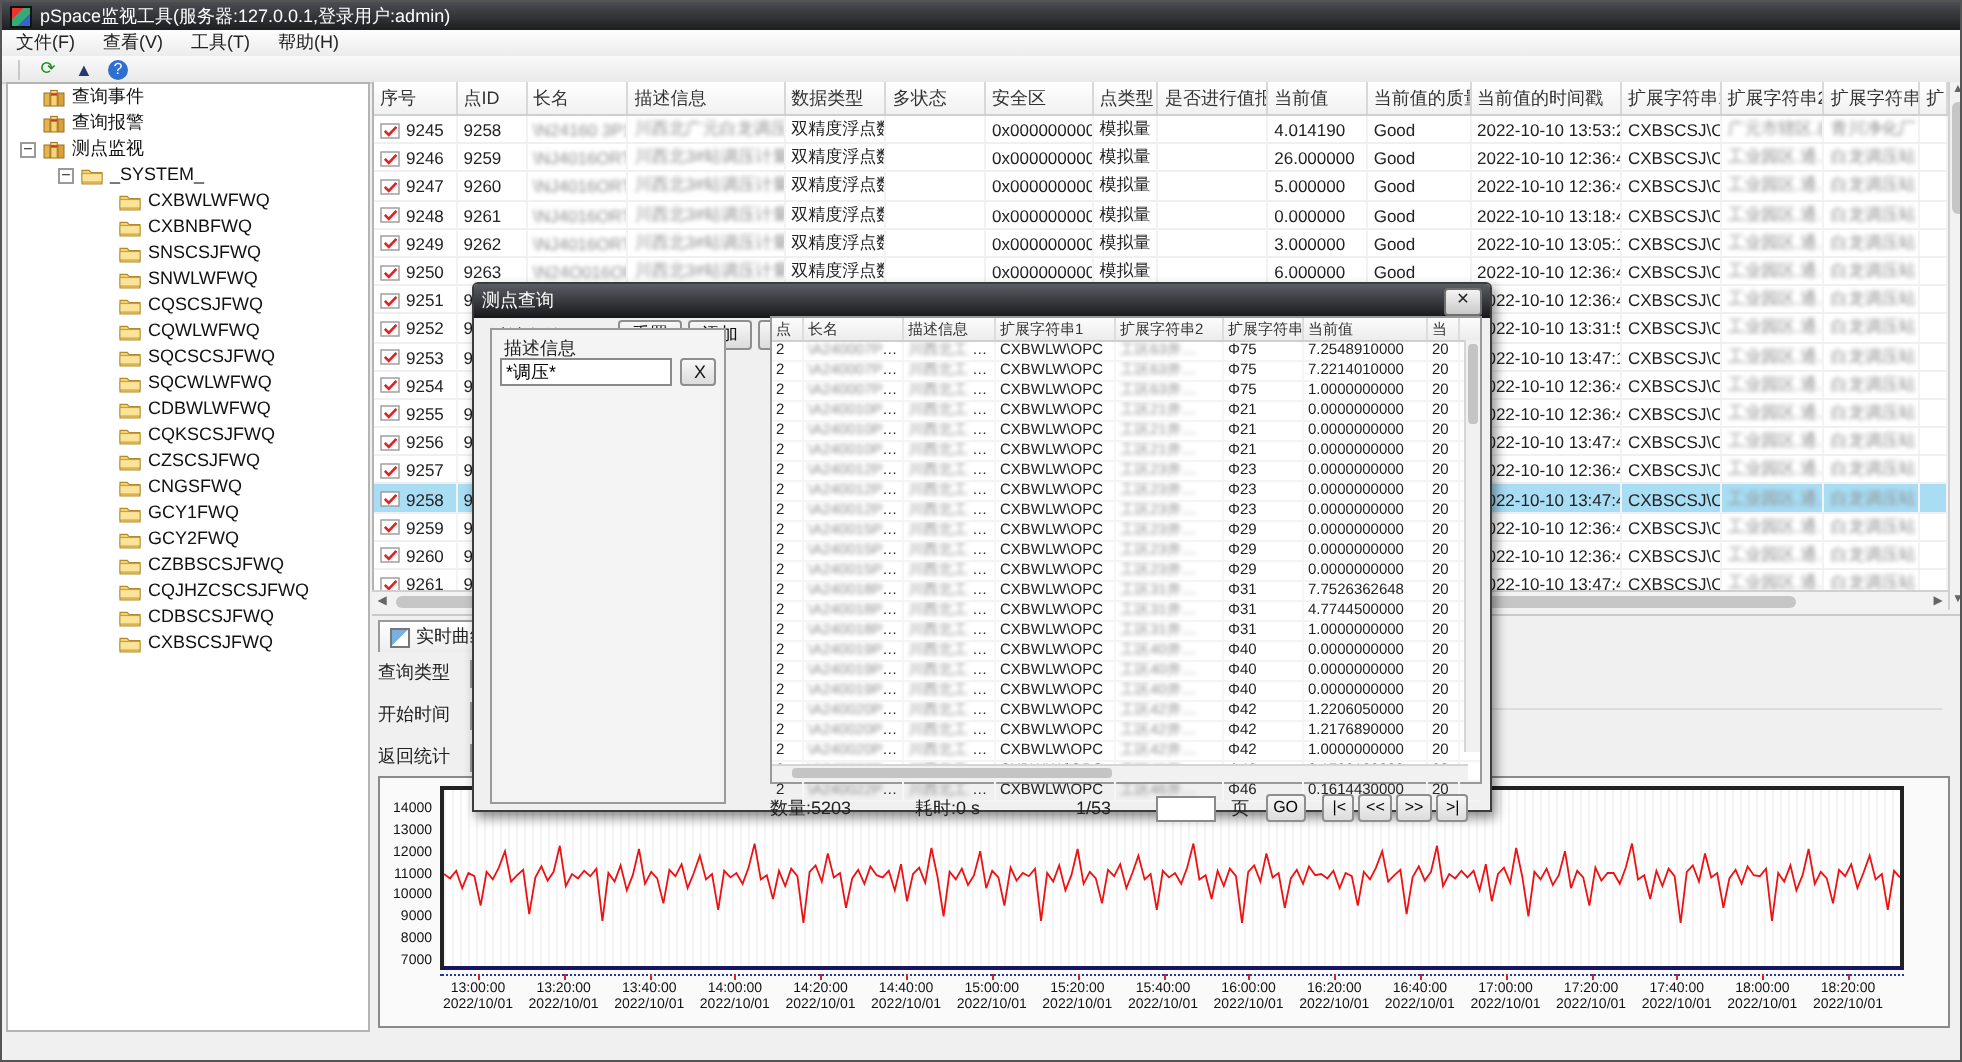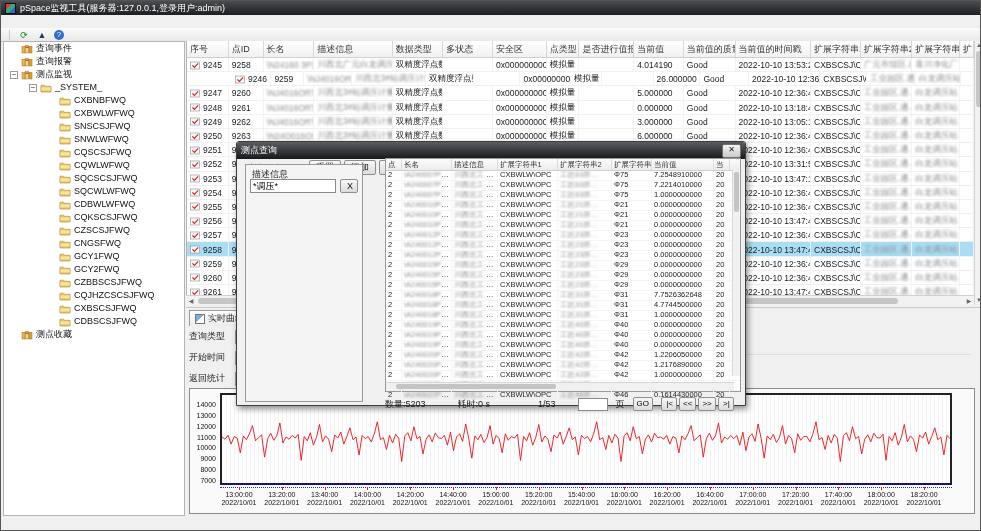--- a/index.html
+++ b/index.html
@@ -108,20 +108,26 @@
 </head>
 <body>
 
 <div id="app">
 
   <div class="titlebar">
     <span class="appicon"></span>
     <span>pSpace监视工具(服务器:127.0.0.1,登录用户:admin)</span>
   </div>
 
+  <div class="menubar" id="menubar">
+      <div class="menu-item">文件(F)</div>
+      <div class="menu-item">查看(V)</div>
+      <div class="menu-item">工具(T)</div>
+      <div class="menu-item">帮助(H)</div>
+    </div>
 
   <div class="toolbar">
     <span class="tb-sep"></span>
     <span class="tb-icon" style="color:#1c8a1c;">⟳</span>
     <span class="tb-icon" style="color:#253a6e;">▲</span>
     <span class="tb-icon" style="background:#2f6fd0;color:#fff;border-radius:50%;width:10px;height:10px;font-size:8px;">?</span>
   </div>
 
   <div class="sidebar" id="tree">
       <div class="tree-item" style="padding-left: 6px;">
@@ -161,167 +167,157 @@
             <path d="M1 3.8 h10 v4.2 h-10 z" fill="#fbe49a" stroke="#b38b2d" stroke-width="0.4"></path>
           </svg></span>
         <span class="lbl">_SYSTEM_</span>
       </div>
       <div class="tree-item" style="padding-left: 44px;">
         <span class="exp-spacer"></span>
         <span class="ticon"><svg width="12" height="10" viewBox="0 0 12 10">
             <path d="M1 2.2 h3.6 l1 1.1 h5.4 v5.7 h-10 z" fill="#f6d168" stroke="#b38b2d" stroke-width="0.6"></path>
             <path d="M1 3.8 h10 v4.2 h-10 z" fill="#fbe49a" stroke="#b38b2d" stroke-width="0.4"></path>
           </svg></span>
+        <span class="lbl">CXBWLWFWQ</span>
+      </div>
+      <div class="tree-item" style="padding-left: 44px;">
+        <span class="exp-spacer"></span>
+        <span class="ticon"><svg width="12" height="10" viewBox="0 0 12 10">
+            <path d="M1 2.2 h3.6 l1 1.1 h5.4 v5.7 h-10 z" fill="#f6d168" stroke="#b38b2d" stroke-width="0.6"></path>
+            <path d="M1 3.8 h10 v4.2 h-10 z" fill="#fbe49a" stroke="#b38b2d" stroke-width="0.4"></path>
+          </svg></span>
         <span class="lbl">CXBNBFWQ</span>
       </div>
       <div class="tree-item" style="padding-left: 44px;">
         <span class="exp-spacer"></span>
         <span class="ticon"><svg width="12" height="10" viewBox="0 0 12 10">
             <path d="M1 2.2 h3.6 l1 1.1 h5.4 v5.7 h-10 z" fill="#f6d168" stroke="#b38b2d" stroke-width="0.6"></path>
             <path d="M1 3.8 h10 v4.2 h-10 z" fill="#fbe49a" stroke="#b38b2d" stroke-width="0.4"></path>
           </svg></span>
-        <span class="lbl">CXBWLWFWQ</span>
+        <span class="lbl">SNSCSJFWQ</span>
       </div>
       <div class="tree-item" style="padding-left: 44px;">
         <span class="exp-spacer"></span>
         <span class="ticon"><svg width="12" height="10" viewBox="0 0 12 10">
             <path d="M1 2.2 h3.6 l1 1.1 h5.4 v5.7 h-10 z" fill="#f6d168" stroke="#b38b2d" stroke-width="0.6"></path>
             <path d="M1 3.8 h10 v4.2 h-10 z" fill="#fbe49a" stroke="#b38b2d" stroke-width="0.4"></path>
           </svg></span>
-        <span class="lbl">SNSCSJFWQ</span>
+        <span class="lbl">SNWLWFWQ</span>
       </div>
       <div class="tree-item" style="padding-left: 44px;">
         <span class="exp-spacer"></span>
         <span class="ticon"><svg width="12" height="10" viewBox="0 0 12 10">
             <path d="M1 2.2 h3.6 l1 1.1 h5.4 v5.7 h-10 z" fill="#f6d168" stroke="#b38b2d" stroke-width="0.6"></path>
             <path d="M1 3.8 h10 v4.2 h-10 z" fill="#fbe49a" stroke="#b38b2d" stroke-width="0.4"></path>
           </svg></span>
-        <span class="lbl">SNWLWFWQ</span>
+        <span class="lbl">CQSCSJFWQ</span>
       </div>
       <div class="tree-item" style="padding-left: 44px;">
         <span class="exp-spacer"></span>
         <span class="ticon"><svg width="12" height="10" viewBox="0 0 12 10">
             <path d="M1 2.2 h3.6 l1 1.1 h5.4 v5.7 h-10 z" fill="#f6d168" stroke="#b38b2d" stroke-width="0.6"></path>
             <path d="M1 3.8 h10 v4.2 h-10 z" fill="#fbe49a" stroke="#b38b2d" stroke-width="0.4"></path>
           </svg></span>
-        <span class="lbl">CQSCSJFWQ</span>
+        <span class="lbl">CQWLWFWQ</span>
       </div>
       <div class="tree-item" style="padding-left: 44px;">
         <span class="exp-spacer"></span>
         <span class="ticon"><svg width="12" height="10" viewBox="0 0 12 10">
             <path d="M1 2.2 h3.6 l1 1.1 h5.4 v5.7 h-10 z" fill="#f6d168" stroke="#b38b2d" stroke-width="0.6"></path>
             <path d="M1 3.8 h10 v4.2 h-10 z" fill="#fbe49a" stroke="#b38b2d" stroke-width="0.4"></path>
           </svg></span>
-        <span class="lbl">CQWLWFWQ</span>
+        <span class="lbl">SQCSCSJFWQ</span>
       </div>
       <div class="tree-item" style="padding-left: 44px;">
         <span class="exp-spacer"></span>
         <span class="ticon"><svg width="12" height="10" viewBox="0 0 12 10">
             <path d="M1 2.2 h3.6 l1 1.1 h5.4 v5.7 h-10 z" fill="#f6d168" stroke="#b38b2d" stroke-width="0.6"></path>
             <path d="M1 3.8 h10 v4.2 h-10 z" fill="#fbe49a" stroke="#b38b2d" stroke-width="0.4"></path>
           </svg></span>
-        <span class="lbl">SQCSCSJFWQ</span>
+        <span class="lbl">SQCWLWFWQ</span>
       </div>
       <div class="tree-item" style="padding-left: 44px;">
         <span class="exp-spacer"></span>
         <span class="ticon"><svg width="12" height="10" viewBox="0 0 12 10">
             <path d="M1 2.2 h3.6 l1 1.1 h5.4 v5.7 h-10 z" fill="#f6d168" stroke="#b38b2d" stroke-width="0.6"></path>
             <path d="M1 3.8 h10 v4.2 h-10 z" fill="#fbe49a" stroke="#b38b2d" stroke-width="0.4"></path>
           </svg></span>
-        <span class="lbl">SQCWLWFWQ</span>
+        <span class="lbl">CDBWLWFWQ</span>
       </div>
       <div class="tree-item" style="padding-left: 44px;">
         <span class="exp-spacer"></span>
         <span class="ticon"><svg width="12" height="10" viewBox="0 0 12 10">
             <path d="M1 2.2 h3.6 l1 1.1 h5.4 v5.7 h-10 z" fill="#f6d168" stroke="#b38b2d" stroke-width="0.6"></path>
             <path d="M1 3.8 h10 v4.2 h-10 z" fill="#fbe49a" stroke="#b38b2d" stroke-width="0.4"></path>
           </svg></span>
-        <span class="lbl">CDBWLWFWQ</span>
+        <span class="lbl">CQKSCSJFWQ</span>
       </div>
       <div class="tree-item" style="padding-left: 44px;">
         <span class="exp-spacer"></span>
         <span class="ticon"><svg width="12" height="10" viewBox="0 0 12 10">
             <path d="M1 2.2 h3.6 l1 1.1 h5.4 v5.7 h-10 z" fill="#f6d168" stroke="#b38b2d" stroke-width="0.6"></path>
             <path d="M1 3.8 h10 v4.2 h-10 z" fill="#fbe49a" stroke="#b38b2d" stroke-width="0.4"></path>
           </svg></span>
-        <span class="lbl">CQKSCSJFWQ</span>
+        <span class="lbl">CZSCSJFWQ</span>
       </div>
       <div class="tree-item" style="padding-left: 44px;">
         <span class="exp-spacer"></span>
         <span class="ticon"><svg width="12" height="10" viewBox="0 0 12 10">
             <path d="M1 2.2 h3.6 l1 1.1 h5.4 v5.7 h-10 z" fill="#f6d168" stroke="#b38b2d" stroke-width="0.6"></path>
             <path d="M1 3.8 h10 v4.2 h-10 z" fill="#fbe49a" stroke="#b38b2d" stroke-width="0.4"></path>
           </svg></span>
-        <span class="lbl">CZSCSJFWQ</span>
+        <span class="lbl">CNGSFWQ</span>
       </div>
       <div class="tree-item" style="padding-left: 44px;">
         <span class="exp-spacer"></span>
         <span class="ticon"><svg width="12" height="10" viewBox="0 0 12 10">
             <path d="M1 2.2 h3.6 l1 1.1 h5.4 v5.7 h-10 z" fill="#f6d168" stroke="#b38b2d" stroke-width="0.6"></path>
             <path d="M1 3.8 h10 v4.2 h-10 z" fill="#fbe49a" stroke="#b38b2d" stroke-width="0.4"></path>
           </svg></span>
-        <span class="lbl">CNGSFWQ</span>
+        <span class="lbl">GCY1FWQ</span>
       </div>
       <div class="tree-item" style="padding-left: 44px;">
         <span class="exp-spacer"></span>
         <span class="ticon"><svg width="12" height="10" viewBox="0 0 12 10">
             <path d="M1 2.2 h3.6 l1 1.1 h5.4 v5.7 h-10 z" fill="#f6d168" stroke="#b38b2d" stroke-width="0.6"></path>
             <path d="M1 3.8 h10 v4.2 h-10 z" fill="#fbe49a" stroke="#b38b2d" stroke-width="0.4"></path>
           </svg></span>
-        <span class="lbl">GCY1FWQ</span>
+        <span class="lbl">GCY2FWQ</span>
       </div>
       <div class="tree-item" style="padding-left: 44px;">
         <span class="exp-spacer"></span>
         <span class="ticon"><svg width="12" height="10" viewBox="0 0 12 10">
             <path d="M1 2.2 h3.6 l1 1.1 h5.4 v5.7 h-10 z" fill="#f6d168" stroke="#b38b2d" stroke-width="0.6"></path>
             <path d="M1 3.8 h10 v4.2 h-10 z" fill="#fbe49a" stroke="#b38b2d" stroke-width="0.4"></path>
           </svg></span>
-        <span class="lbl">GCY2FWQ</span>
+        <span class="lbl">CZBBSCSJFWQ</span>
       </div>
       <div class="tree-item" style="padding-left: 44px;">
         <span class="exp-spacer"></span>
         <span class="ticon"><svg width="12" height="10" viewBox="0 0 12 10">
             <path d="M1 2.2 h3.6 l1 1.1 h5.4 v5.7 h-10 z" fill="#f6d168" stroke="#b38b2d" stroke-width="0.6"></path>
             <path d="M1 3.8 h10 v4.2 h-10 z" fill="#fbe49a" stroke="#b38b2d" stroke-width="0.4"></path>
           </svg></span>
-        <span class="lbl">CZBBSCSJFWQ</span>
+        <span class="lbl">CQJHZCSCSJFWQ</span>
       </div>
       <div class="tree-item" style="padding-left: 44px;">
         <span class="exp-spacer"></span>
         <span class="ticon"><svg width="12" height="10" viewBox="0 0 12 10">
             <path d="M1 2.2 h3.6 l1 1.1 h5.4 v5.7 h-10 z" fill="#f6d168" stroke="#b38b2d" stroke-width="0.6"></path>
             <path d="M1 3.8 h10 v4.2 h-10 z" fill="#fbe49a" stroke="#b38b2d" stroke-width="0.4"></path>
           </svg></span>
-        <span class="lbl">CQJHZCSCSJFWQ</span>
+        <span class="lbl">CDBSCSJFWQ</span>
       </div>
       <div class="tree-item" style="padding-left: 44px;">
         <span class="exp-spacer"></span>
         <span class="ticon"><svg width="12" height="10" viewBox="0 0 12 10">
             <path d="M1 2.2 h3.6 l1 1.1 h5.4 v5.7 h-10 z" fill="#f6d168" stroke="#b38b2d" stroke-width="0.6"></path>
             <path d="M1 3.8 h10 v4.2 h-10 z" fill="#fbe49a" stroke="#b38b2d" stroke-width="0.4"></path>
           </svg></span>
         <span class="lbl">CXBSCSJFWQ</span>
-      </div>
-      <div class="tree-item" style="padding-left: 44px;">
-        <span class="exp-spacer"></span>
-        <span class="ticon"><svg width="12" height="10" viewBox="0 0 12 10">
-            <path d="M1 2.2 h3.6 l1 1.1 h5.4 v5.7 h-10 z" fill="#f6d168" stroke="#b38b2d" stroke-width="0.6"></path>
-            <path d="M1 3.8 h10 v4.2 h-10 z" fill="#fbe49a" stroke="#b38b2d" stroke-width="0.4"></path>
-          </svg></span>
-        <span class="lbl">CDBSCSJFWQ</span>
-      </div>
-      <div class="tree-item" style="padding-left: 6px;">
-        <span class="exp-spacer"></span>
-        <span class="ticon"><svg width="12" height="10" viewBox="0 0 12 10">
-            <rect x="1" y="2.5" width="3" height="6.5" fill="#e6b64c" stroke="#996f1f" stroke-width="0.5"></rect>
-            <rect x="4.4" y="1.2" width="3.2" height="7.8" fill="#f7d671" stroke="#996f1f" stroke-width="0.5"></rect>
-            <rect x="8" y="2.5" width="3" height="6.5" fill="#d9a13c" stroke="#996f1f" stroke-width="0.5"></rect>
-            <rect x="4.4" y="2.6" width="3.2" height="1.2" fill="#c33"></rect>
-          </svg></span>
-        <span class="lbl">测点收藏</span>
       </div>
     </div>
 
   <div class="main-table">
     <div class="mt-header" id="mt-header">
         <div class="mt-h" style="width: 42px;">序号</div>
         <div class="mt-h" style="width: 35px;">点ID</div>
         <div class="mt-h" style="width: 51px;">长名</div>
         <div class="mt-h" style="width: 79px;">描述信息</div>
         <div class="mt-h" style="width: 51px;">数据类型</div>
@@ -384,21 +380,21 @@
           </div>
           <div class="mt-c" style="width: 52px;">
             <span class="blur">广元市辖区.改…</span>
           </div>
           <div class="mt-c" style="width: 48px;">
             <span class="blur">青川净化厂</span>
           </div>
           <div class="mt-c" style="width: 14px;"></div>
         </div>
         <div class="mt-row">
-          <div class="mt-c" style="width: 42px; margin-left: 45px;">
+          <div class="mt-c" style="width: 42px;">
             <svg class="rowicon" viewBox="0 0 11 9">
               <rect x="0.5" y="1" width="9" height="7" fill="#fdfdfd" stroke="#999" stroke-width="0.7"></rect>
               <path d="M2.4 4.4 l2 2 l3.8 -4" stroke="#d22" stroke-width="1.3" fill="none"></path>
             </svg>
             <span>9246</span>
           </div>
           <div class="mt-c" style="width: 35px;">
             <span>9259</span>
           </div>
           <div class="mt-c" style="width: 51px;">

